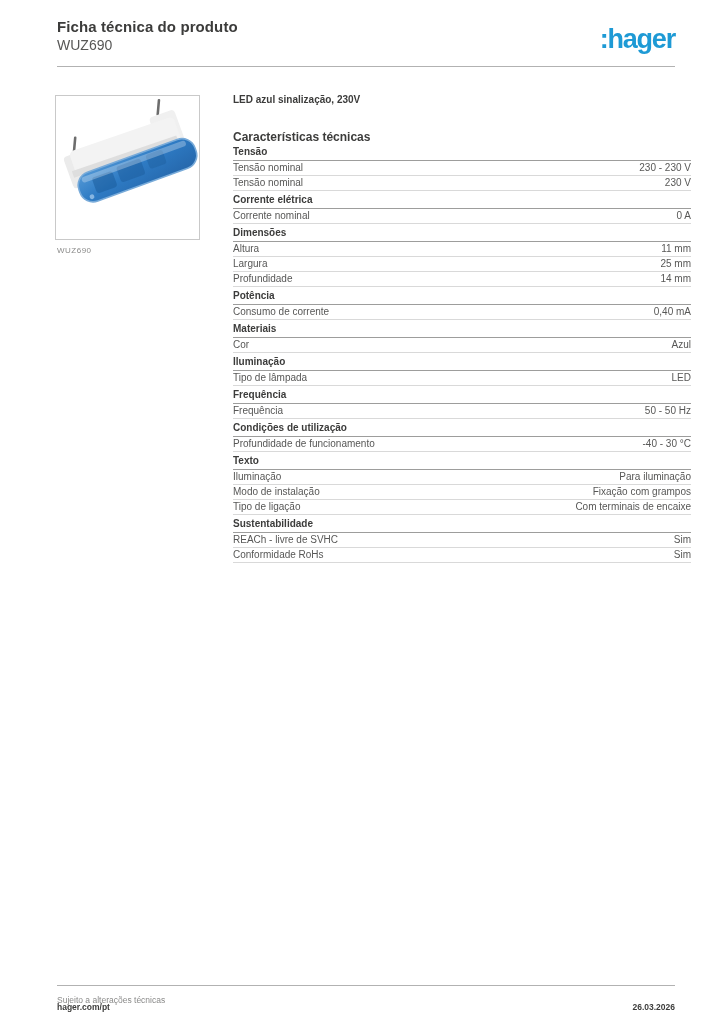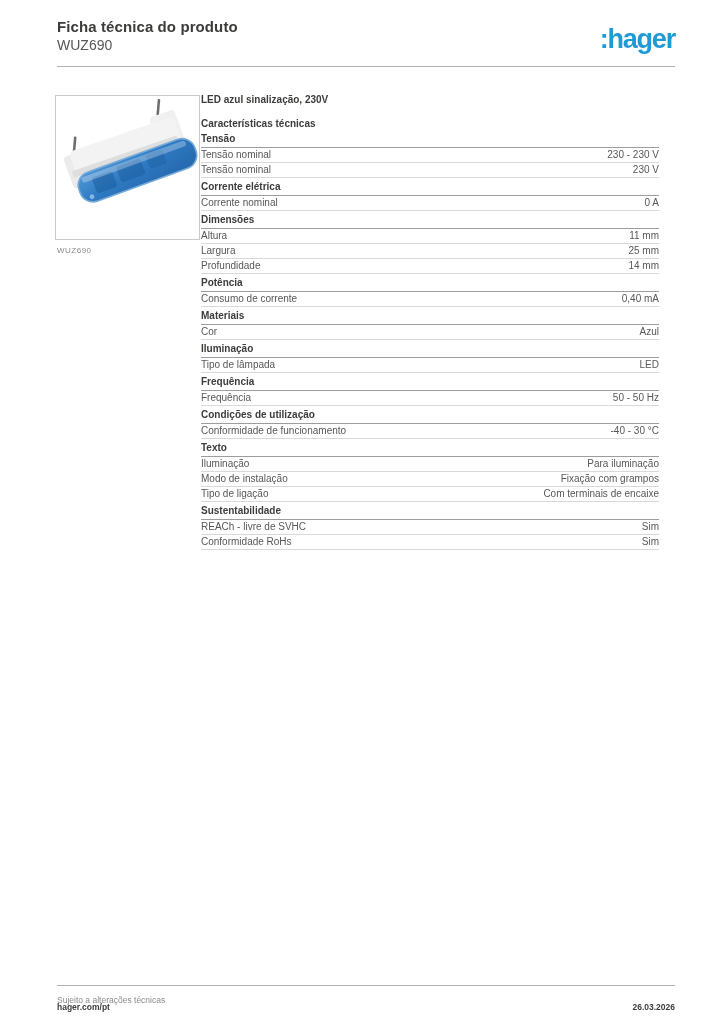--- a/index.html
+++ b/index.html
@@ -17,23 +17,23 @@
                  border-top:1px solid #b2b2b2; }
 
   
   .image-card { position:absolute; left:55px; top:95px; width:145px; height:145px;
                 border:1px solid #c9c9c9; background:#fff; }
   .image-card svg { display:block; width:100%; height:100%; }
   .image-caption { position:absolute; left:57px; top:246px; font-size:8px;
                    color:#8a8a89; letter-spacing:0.5px; }
 
   
-  .spec-col { position:absolute; left:201px; top:94px; width:458px; }
+  .spec-col { position:absolute; left:233px; top:94px; width:458px; }
   .product-name { font-size:10px; font-weight:bold; color:#3c3c3b; line-height:12px; }
-  .specs-heading { font-size:10px; font-weight:bold; color:#3c3c3b; line-height:12px; margin-top:12px; }
+  .specs-heading { font-size:12px; font-weight:bold; color:#3c3c3b; line-height:12px; margin-top:25px; }
   .spec-section { margin-top:3px; }
   .spec-section-title { font-size:10px; font-weight:bold; color:#3c3c3b;
                         line-height:12px; padding-bottom:2px;
                         border-bottom:1px solid #9d9d9c; }
   .spec-row { display:flex; justify-content:space-between; align-items:center;
               font-size:10px; color:#575756; line-height:12px;
               padding:1px 0 1px; height:15px;
               border-bottom:1px solid #d9d9d9; }
   .spec-label { text-align:center; white-space:nowrap; }
   .spec-value { text-align:right; white-space:nowrap; }
@@ -154,21 +154,21 @@
         <section class="spec-section">
           <h3 class="spec-section-title">Frequência</h3>
           <div class="spec-row">
             <span class="spec-label">Frequência</span>
             <span class="spec-value">50 - 50 Hz</span>
           </div>
         </section>
         <section class="spec-section">
           <h3 class="spec-section-title">Condições de utilização</h3>
           <div class="spec-row">
-            <span class="spec-label">Conformidade de funcionamento</span>
+            <span class="spec-label">Profundidade de funcionamento</span>
             <span class="spec-value">-40 - 30 °C</span>
           </div>
         </section>
         <section class="spec-section">
           <h3 class="spec-section-title">Texto</h3>
           <div class="spec-row">
             <span class="spec-label">Iluminação</span>
             <span class="spec-value">Para iluminação</span>
           </div>
           <div class="spec-row">

